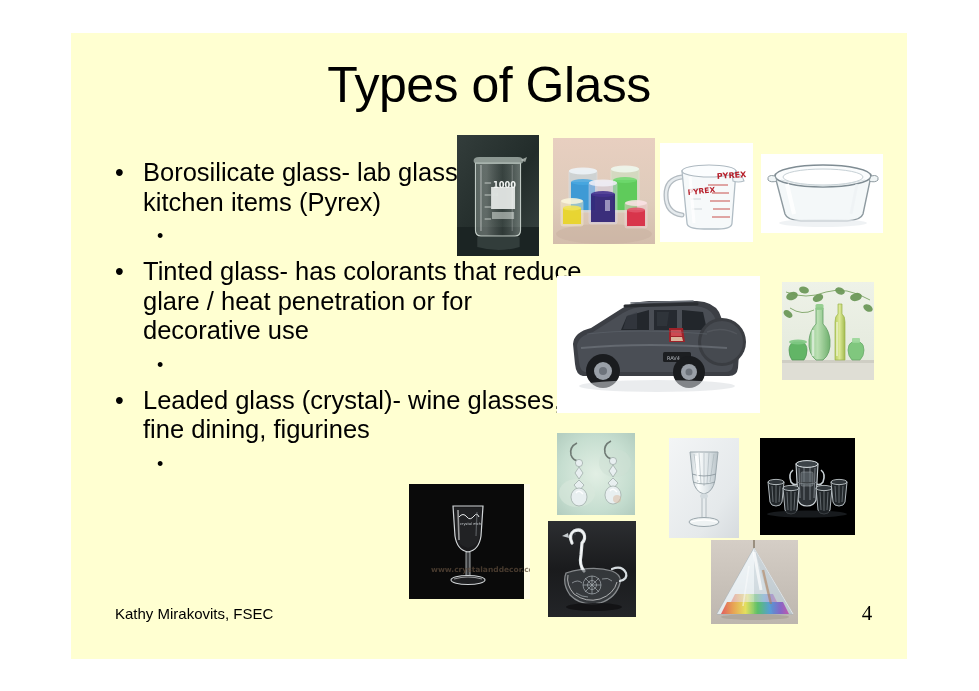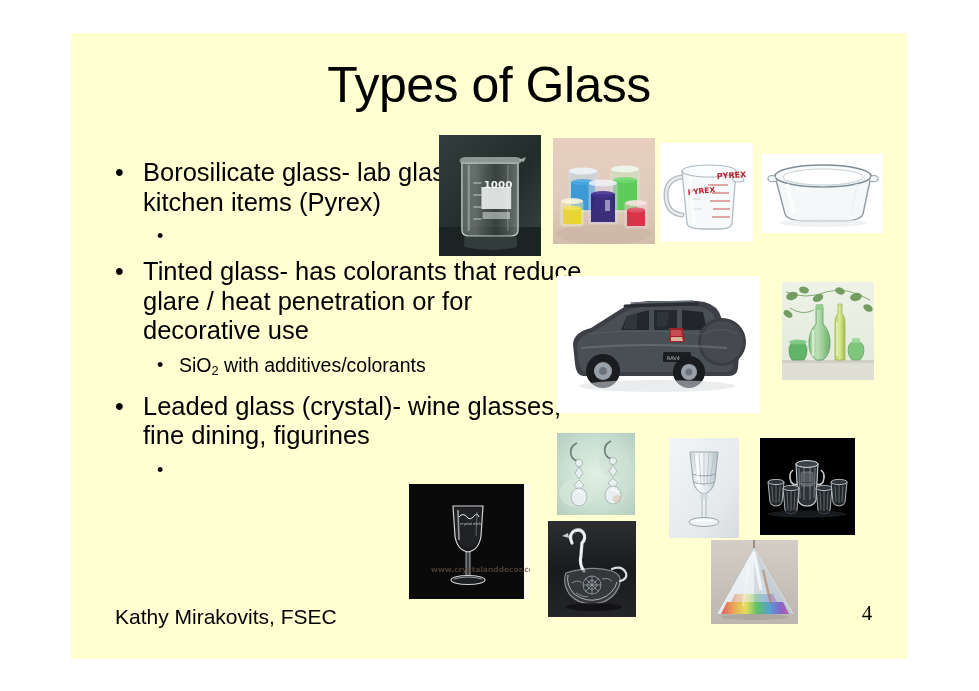--- a/index.html
+++ b/index.html
@@ -91,21 +91,21 @@
     margin-bottom: 6px;
   }
   sub {
     font-size: 0.66em;
     vertical-align: -0.25em;
   }
   #footer-author {
     position: absolute;
     left: 44px;
     top: 572px;
-    font-size: 21px;
+    font-size: 15px;
     color: #000;
   }
   #footer-page {
     position: absolute;
     left: 776px;
     top: 568px;
     width: 40px;
     text-align: center;
     font-size: 21px;
     font-family: "Liberation Serif", serif;
@@ -136,35 +136,34 @@
         <span class="marker">•</span>
       </div>
 
       <div class="bullet-row b1 b1-sp">
         <span class="marker">•</span>
         <span class="txt">Tinted glass- has colorants that reduce glare / heat penetration or for decorative use</span>
       </div>
 
       <div class="bullet-row b2 b2-sp">
         <span class="marker">•</span>
-        <span class="txt"><span>SiO</span><sub>2</sub><span> with additives/colorants</span></span>
       </div>
 
       <div class="bullet-row b1 b1-sp">
         <span class="marker">•</span>
         <span class="txt">Leaded glass (crystal)- wine glasses, fine dining, figurines</span>
       </div>
 
       <div class="bullet-row b2">
         <span class="marker">•</span>
       </div>
 
     </div>
 
-    <div class="photo" style="left:368px; top:102px; width:102px; height:121px;">
+    <div class="photo" style="left:386px; top:102px; width:82px; height:121px;">
       <svg viewBox="0 0 89 121" preserveAspectRatio="none">
         <defs>
           <linearGradient id="bkbg" x1="0" y1="0" x2="1" y2="1">
             <stop offset="0" stop-color="#333d3b"></stop>
             <stop offset="0.55" stop-color="#222c2a"></stop>
             <stop offset="1" stop-color="#3a4543"></stop>
           </linearGradient>
           <linearGradient id="bkglass" x1="0" y1="0" x2="1" y2="0">
             <stop offset="0" stop-color="#7f8c86" stop-opacity="0.55"></stop>
             <stop offset="0.25" stop-color="#cfd8d2" stop-opacity="0.35"></stop>

